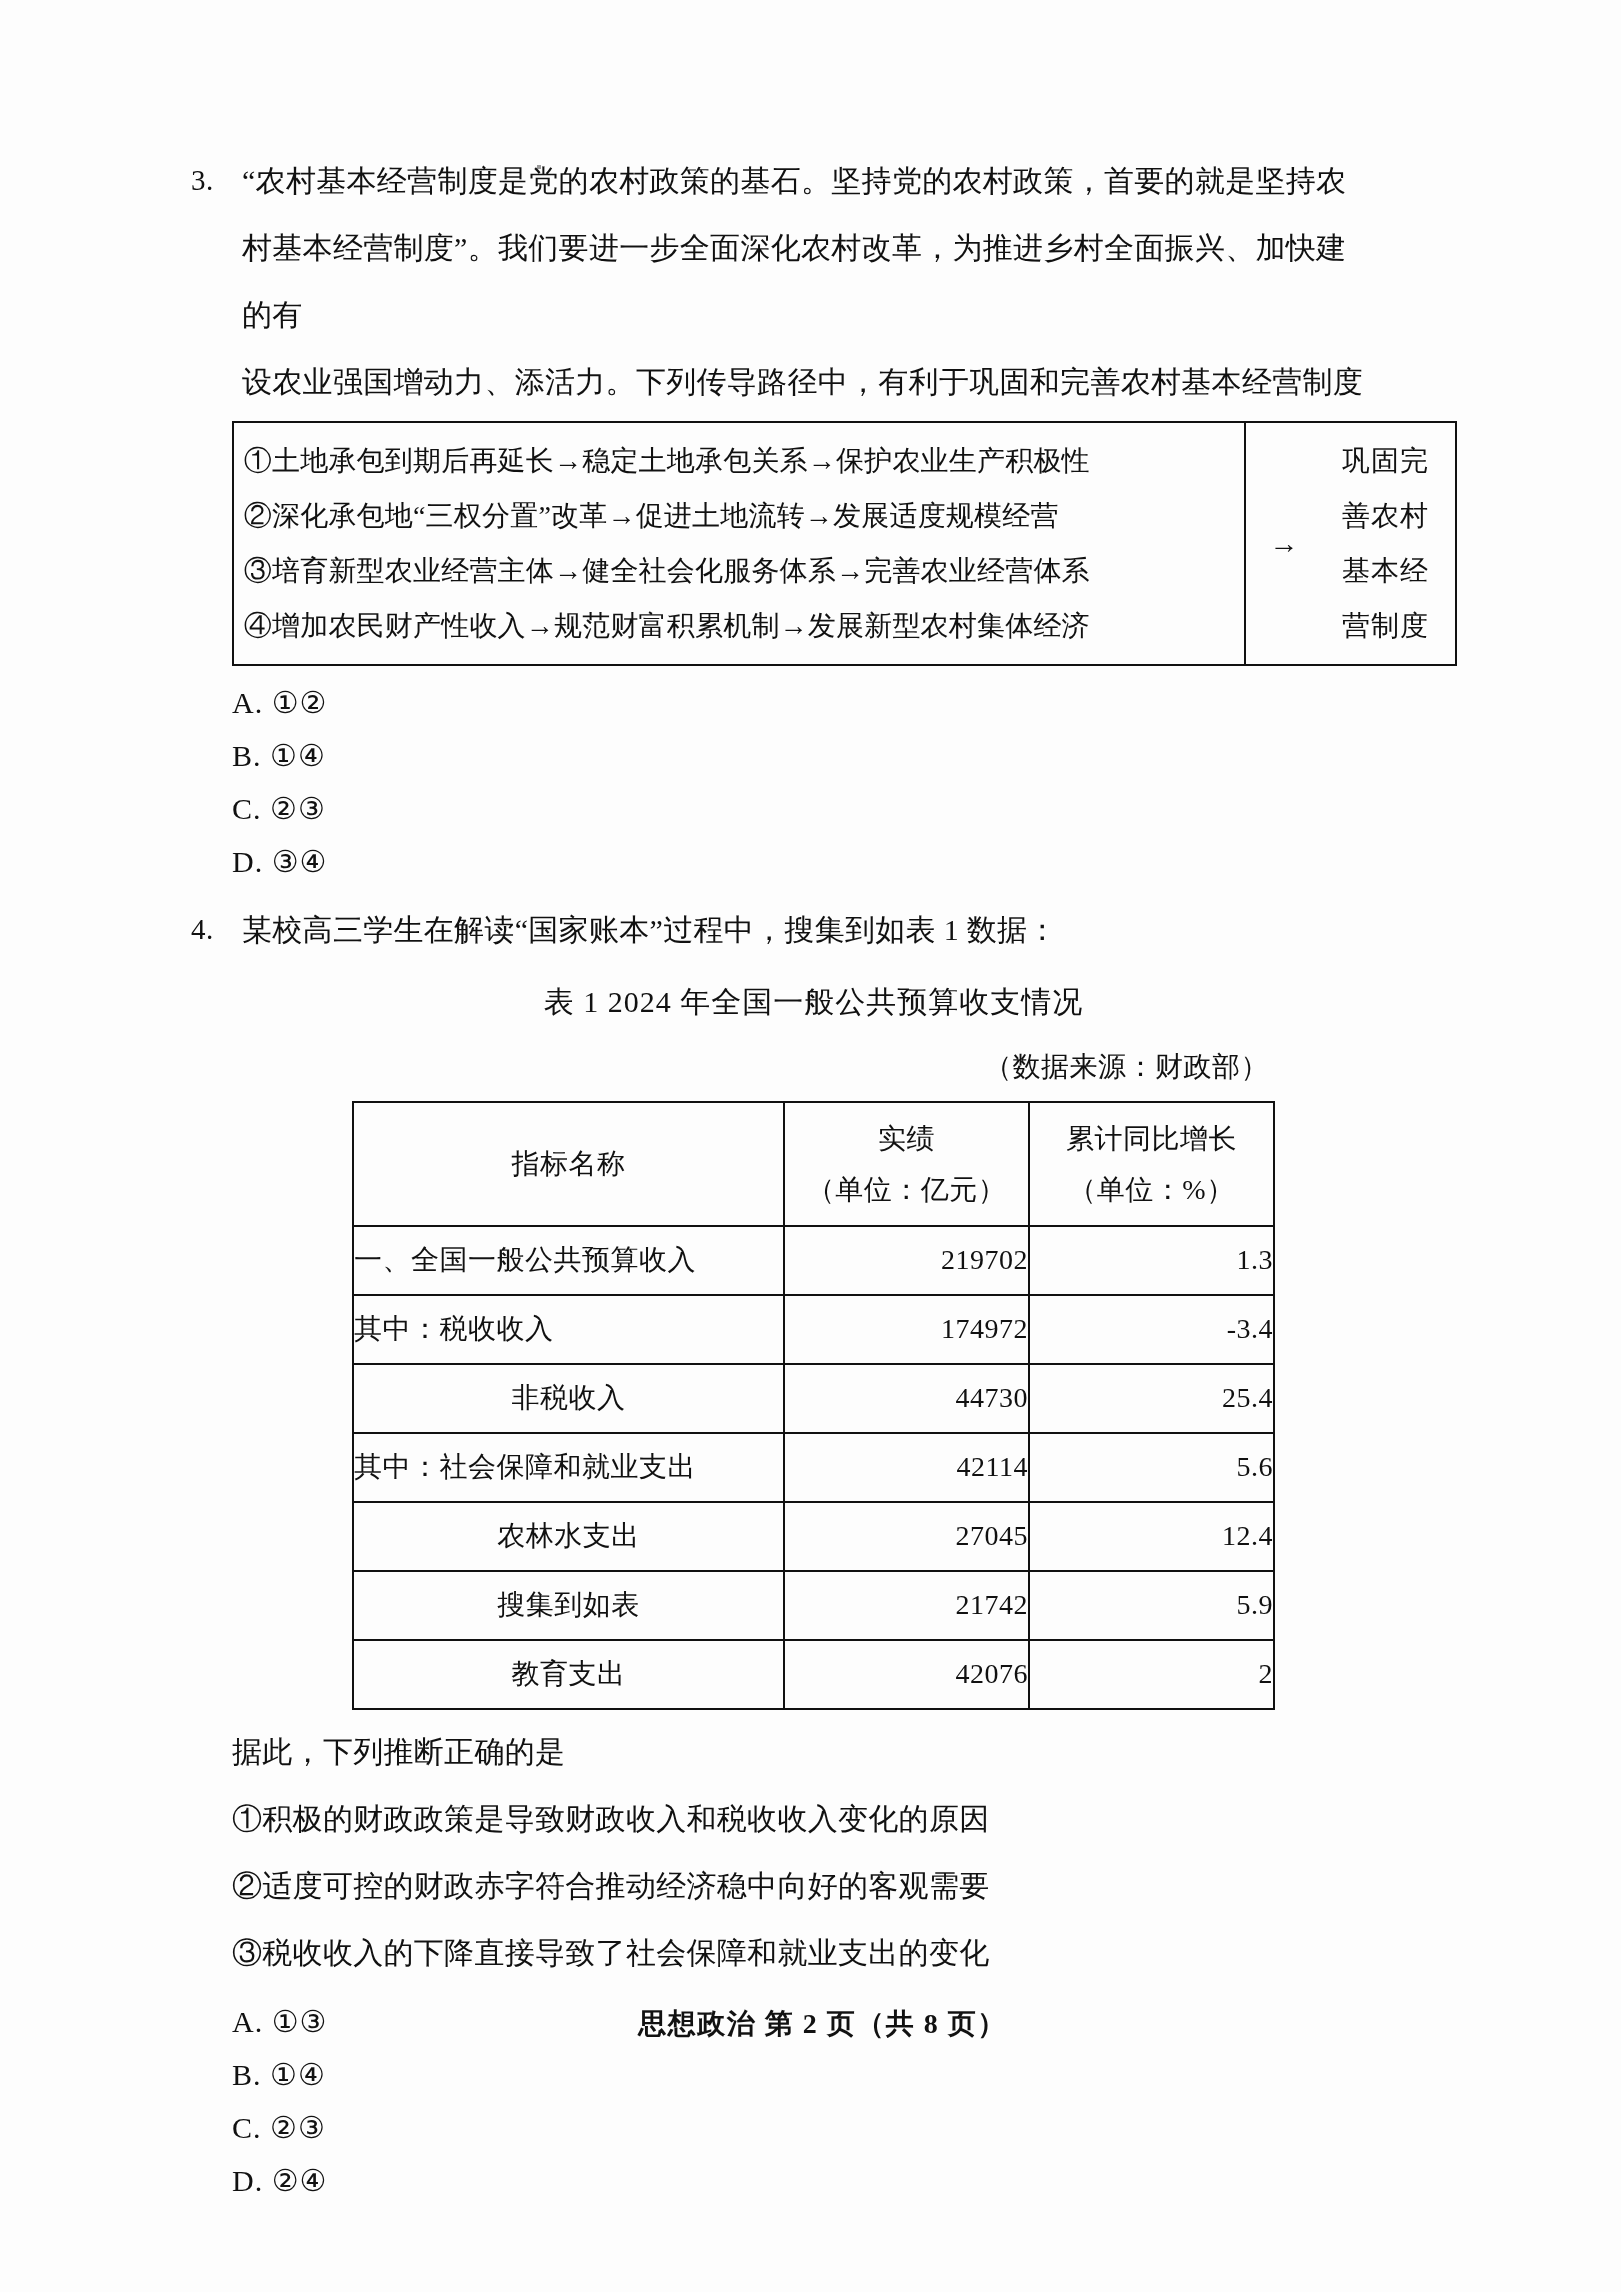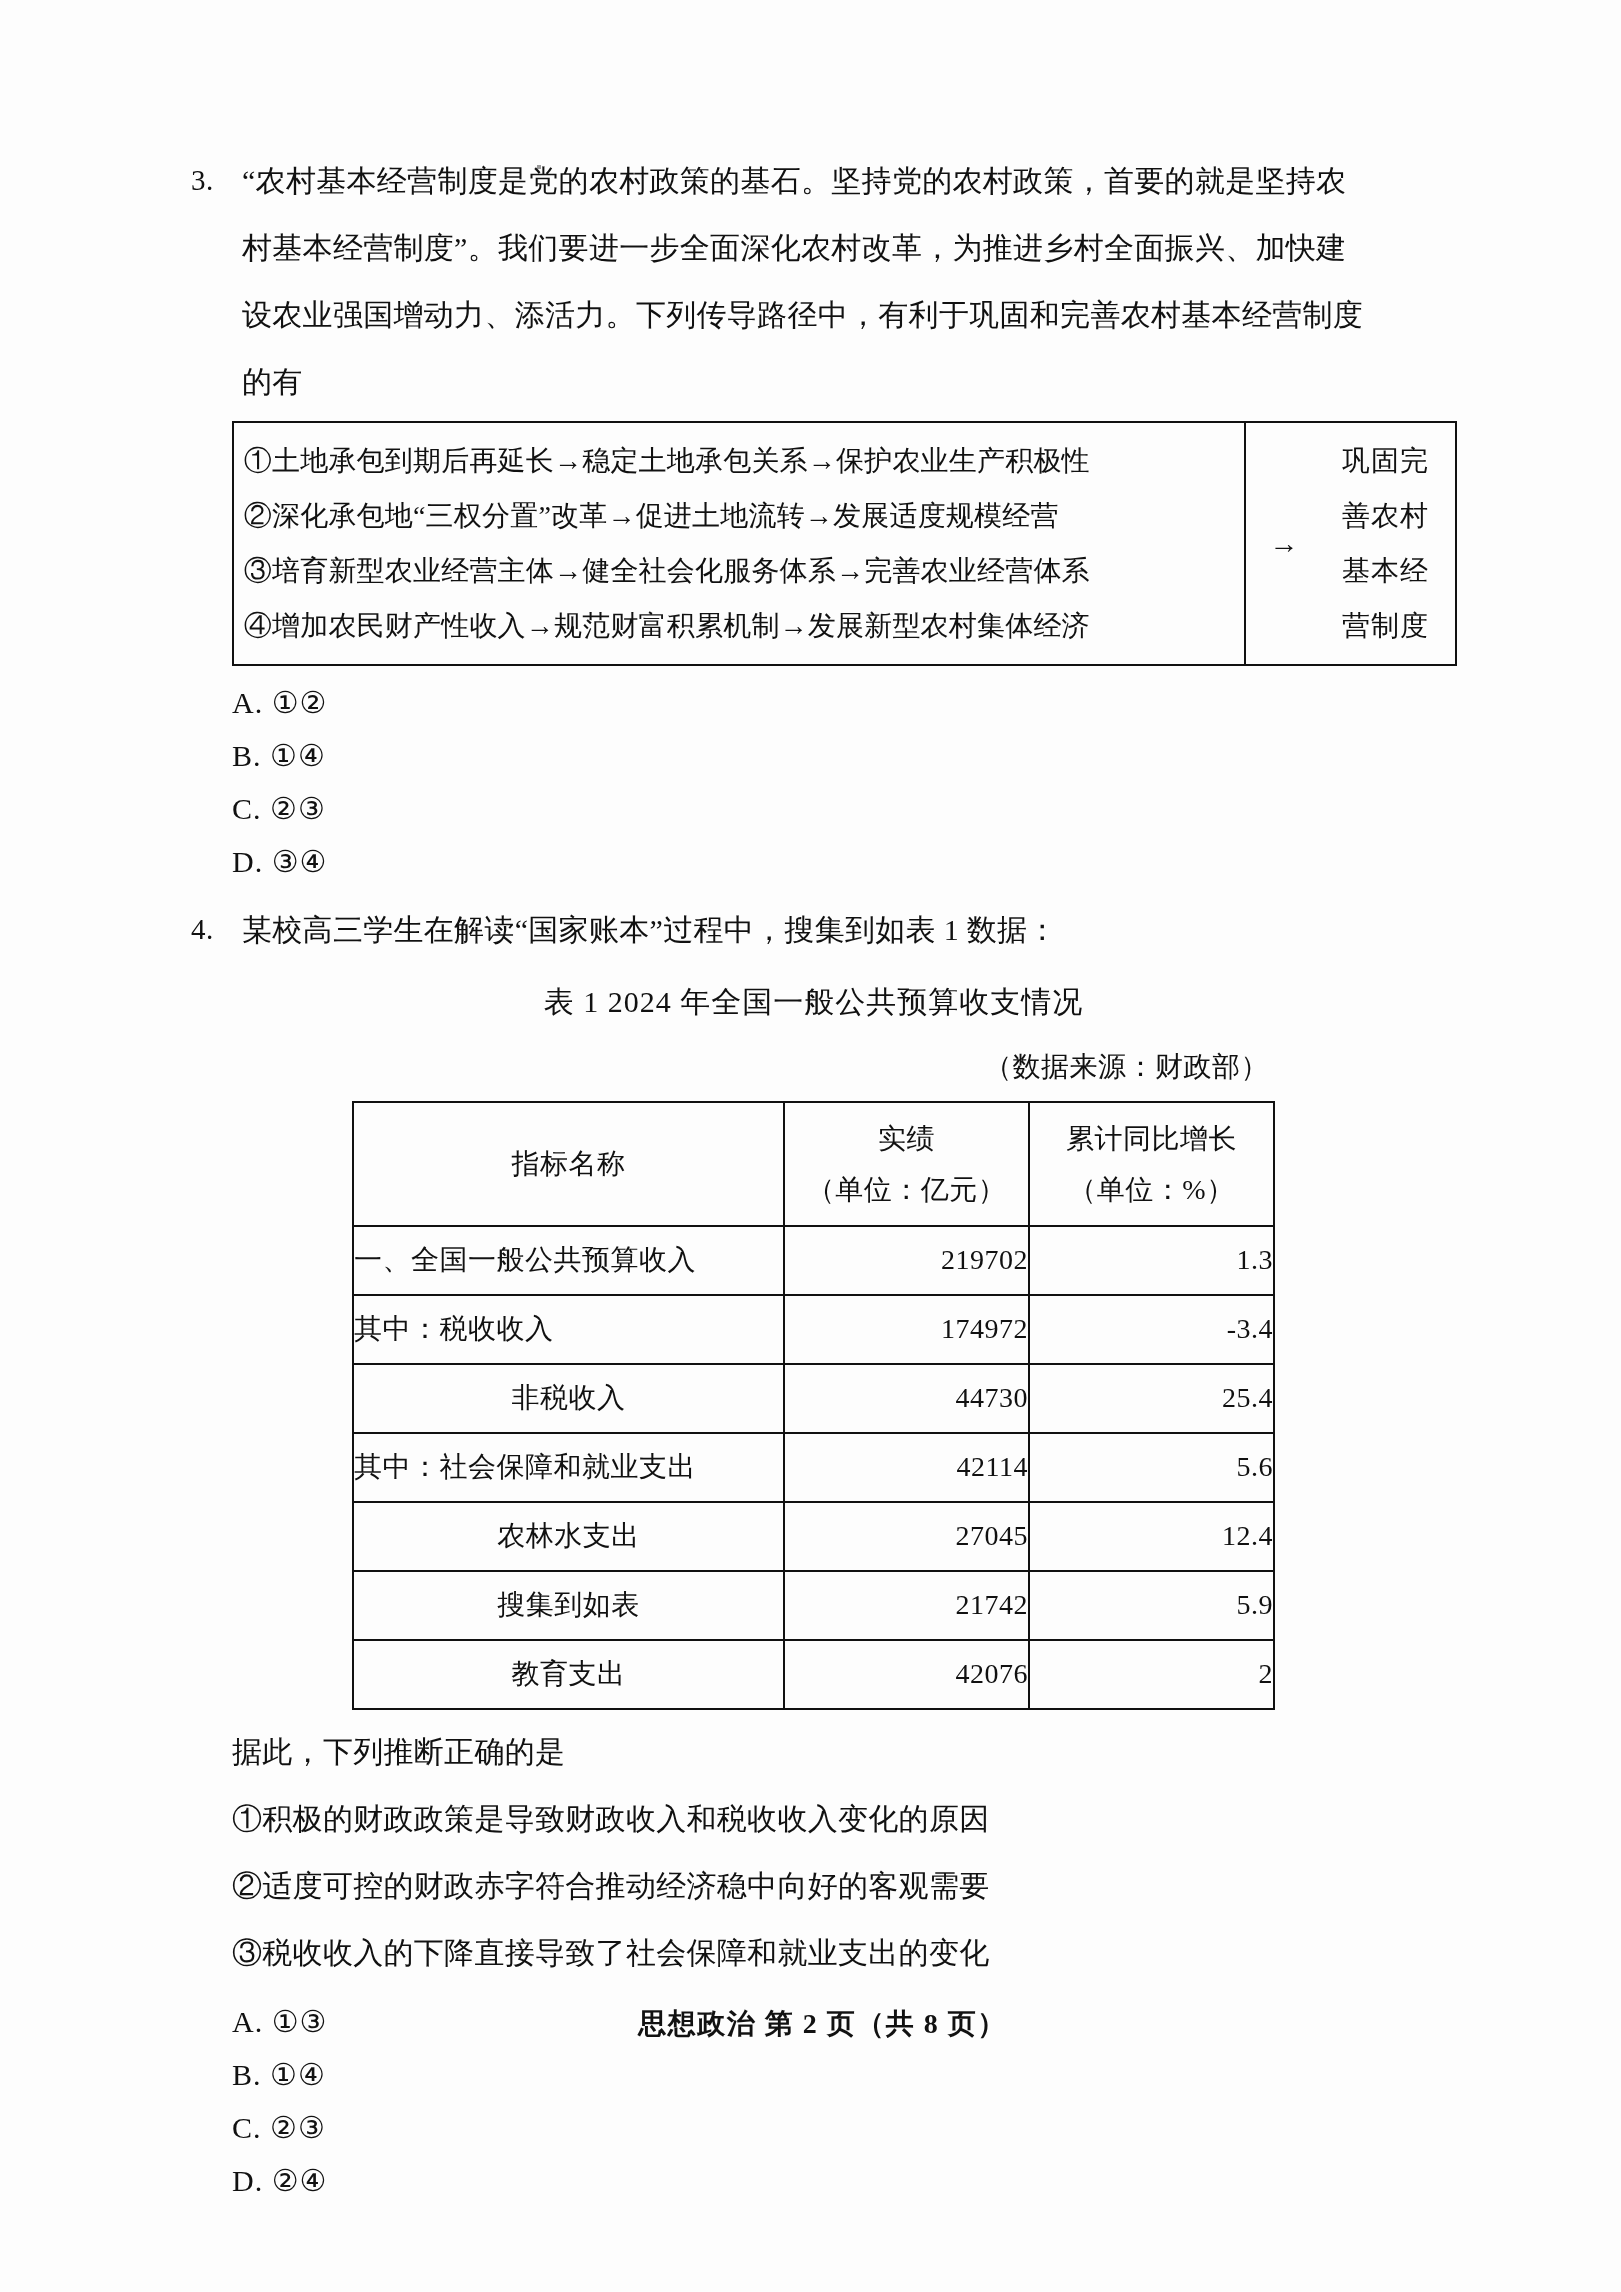--- a/index.html
+++ b/index.html
@@ -198,22 +198,22 @@
 
   <div class="content">
 
     <div class="q">
       <div class="q-line">
         <div class="q-num">3.</div>
         <div class="q-body">
           <div class="para">
             <span class="para-line">“农村基本经营制度是党的农村政策的基石。坚持党的农村政策，首要的就是坚持农</span>
             <span class="para-line">村基本经营制度”。我们要进一步全面深化农村改革，为推进乡村全面振兴、加快建</span>
+            <span class="para-line">的有</span>
             <span class="para-line">设农业强国增动力、添活力。下列传导路径中，有利于巩固和完善农村基本经营制度</span>
-            <span class="para-line">的有</span>
           </div>
         </div>
       </div>
 
       <div class="diagram">
         <div class="diagram-left">
           <div class="path-row">①土地承包到期后再延长→稳定土地承包关系→保护农业生产积极性</div>
           <div class="path-row">②深化承包地“三权分置”改革→促进土地流转→发展适度规模经营</div>
           <div class="path-row">③培育新型农业经营主体→健全社会化服务体系→完善农业经营体系</div>
           <div class="path-row">④增加农民财产性收入→规范财富积累机制→发展新型农村集体经济</div>

